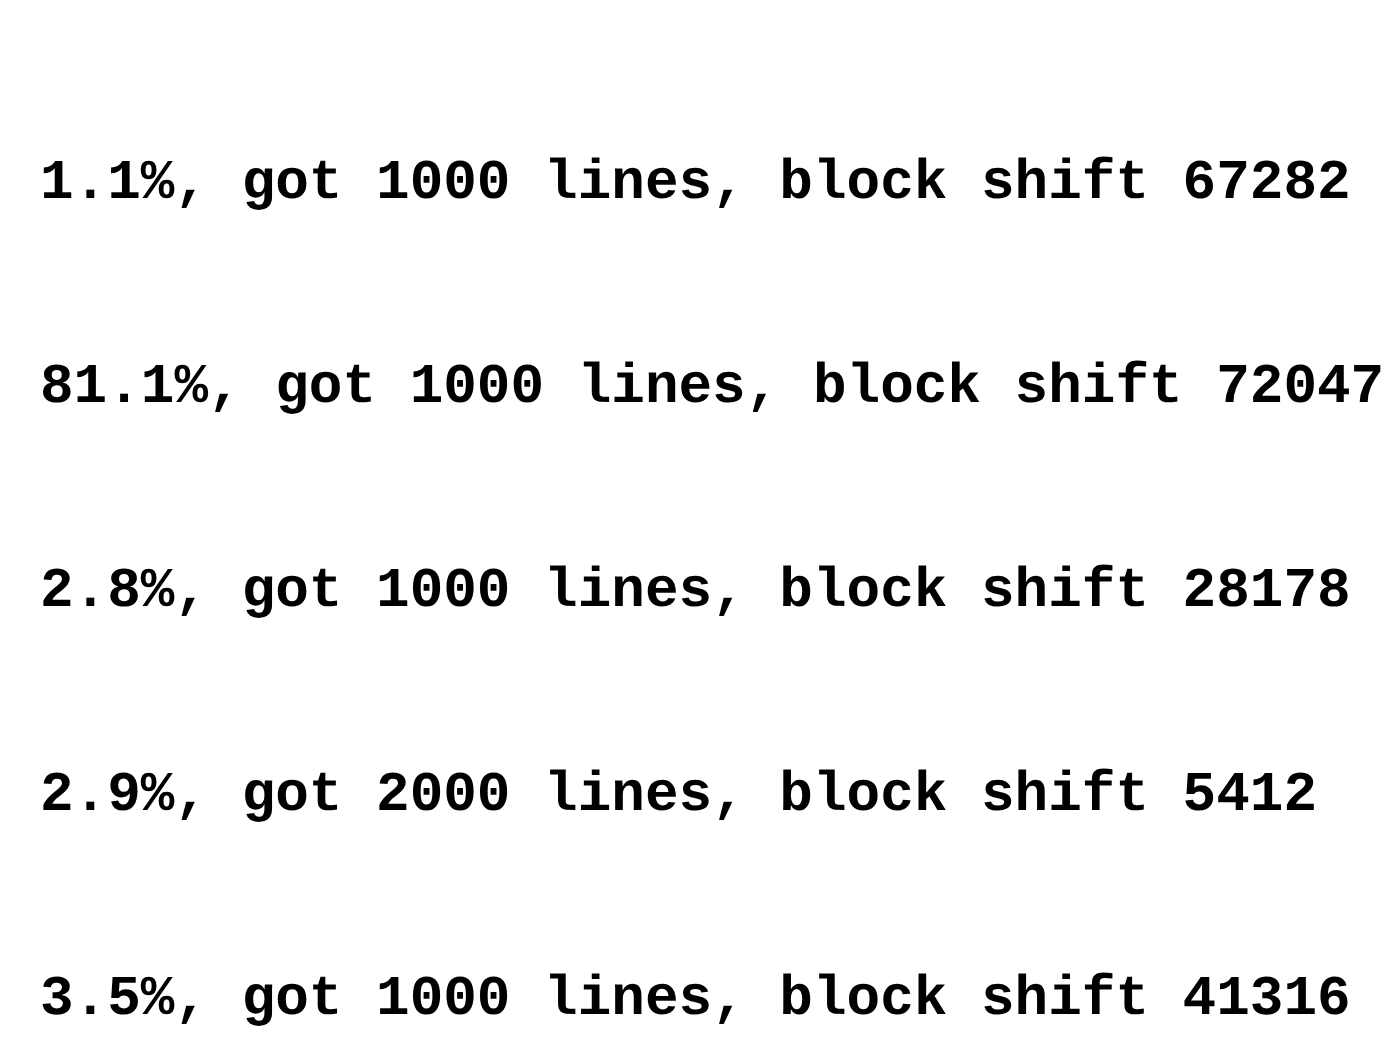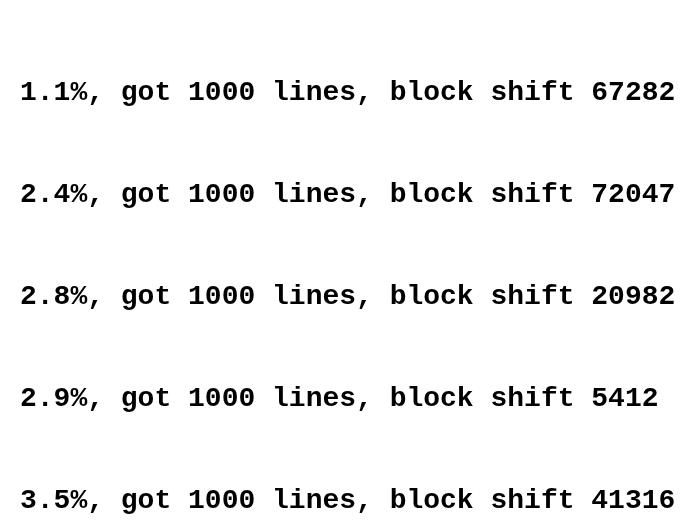--- a/index.html
+++ b/index.html
@@ -24,23 +24,23 @@
   .output-line {
     height: 34px;
     white-space: pre;
   }
 </style>
 </head>
 <body>
 
 <div class="terminal-output">
   <div class="output-line">1.1%, got 1000 lines, block shift 67282</div>
-  <div class="output-line">2.4%, got 1000 lines, block shift 72047</div>
-  <div class="output-line">2.8%, got 1000 lines, block shift 20982</div>
-  <div class="output-line">2.9%, got 1000 lines, block shift 5412</div>
+  <div class="output-line">81.1%, got 1000 lines, block shift 72047</div>
+  <div class="output-line">2.8%, got 1000 lines, block shift 28178</div>
+  <div class="output-line">2.9%, got 2000 lines, block shift 5412</div>
   <div class="output-line">3.5%, got 1000 lines, block shift 41316</div>
   
   
   
   
   
   
   
   
   

